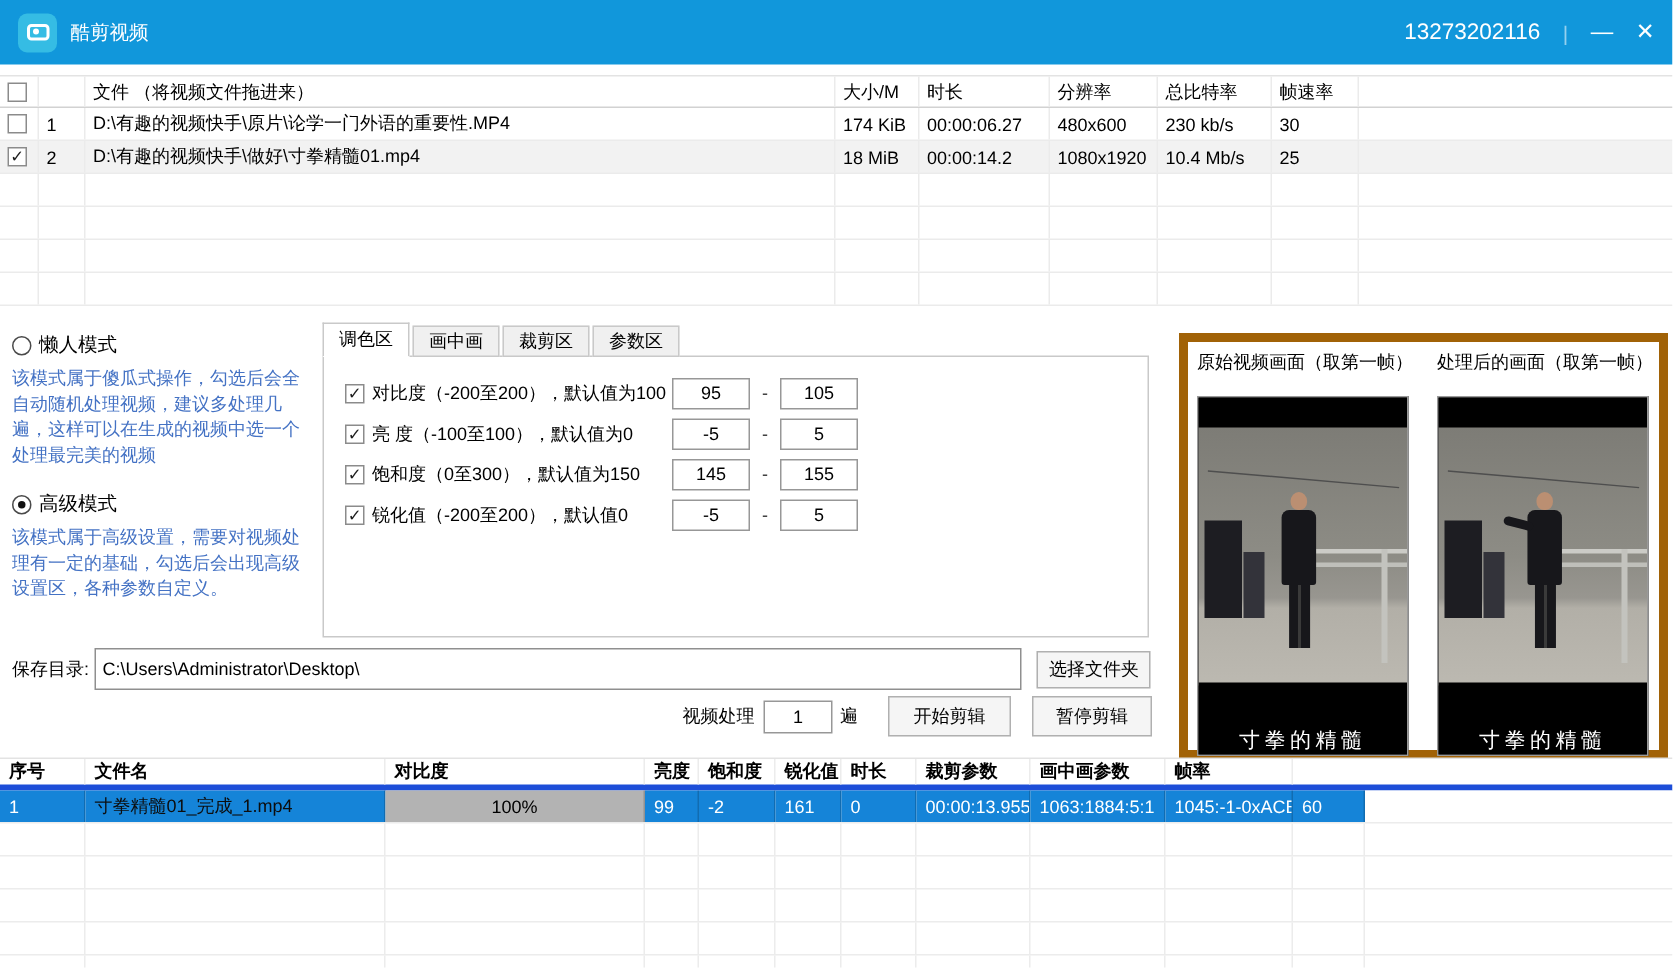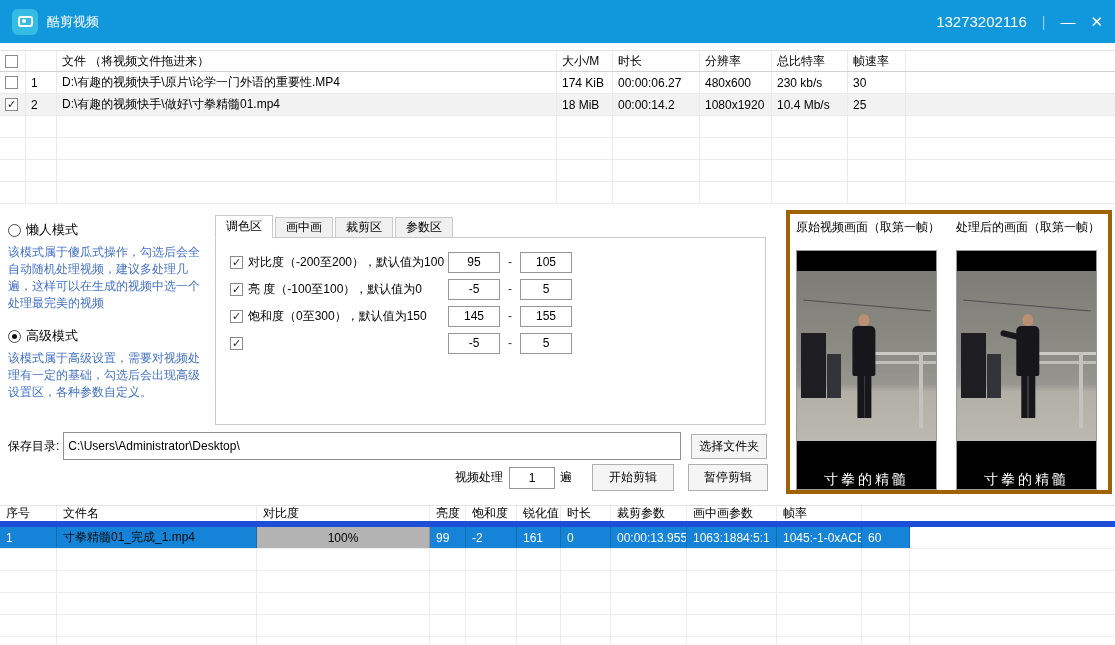--- a/index.html
+++ b/index.html
@@ -73,22 +73,22 @@
   .folder-btn{width:76px;height:25px;margin-left:10px;}
 
   
   .control-row{position:absolute;top:464px;left:455px;display:flex;align-items:center;}
   .times-input{width:46px;height:22px;border:1px solid #979797;text-align:center;font-size:12px;
     font-family:"Liberation Sans","DejaVu Sans",sans-serif;margin:0 5px 0 6px;}
   .start-btn{width:82px;height:27px;margin-left:20px;}
   .pause-btn{width:80px;height:27px;margin-left:14px;}
 
   
-  .preview-panel{position:absolute;left:786px;top:210px;width:326px;height:284px;
-    border:4px solid #a16207;}
+  .preview-panel{position:absolute;left:786px;top:222px;width:326px;height:284px;
+    border:6px solid #a16207;}
   .pv-label{position:absolute;top:5px;font-size:12px;white-space:nowrap;}
   .pv-label.orig{left:6px;} .pv-label.proc{left:166px;}
   .pv{position:absolute;top:36px;width:141px;height:240px;border:1px solid #9a9a9a;background:#000;overflow:hidden;}
   .pv.orig{left:6px;} .pv.proc{left:166px;}
   .pv-top{height:20px;background:#000;}
   .pv-photo{position:relative;height:172px;
     background:linear-gradient(to bottom,#7d7c76 0%,#8d8c85 50%,#989690 66%,#b2afa7 70%,#bcb9b1 100%);}
   .pv-wire{position:absolute;left:4%;top:20%;width:92%;height:1px;background:#4e4e4e;transform:rotate(5deg);}
   .pv-gear{position:absolute;left:4px;top:36%;width:25px;height:38%;background:#1d1d22;}
   .pv-gear2{position:absolute;left:30px;top:48%;width:14px;height:26%;background:#33333a;}
@@ -110,21 +110,21 @@
     font-family:"Liberation Serif","DejaVu Serif",serif;}
 
   
   .result-table{position:absolute;top:505px;left:0;width:1115px;}
   .rt-row{display:grid;
     grid-template-columns:57px 200px 173px 36px 51px 44px 50px 76px 90px 85px 48px minmax(0,1fr);
     height:22px;border-bottom:1px solid #ececec;}
   .rt-row > div{height:100%;display:flex;align-items:center;padding:0 6px;
     border-right:1px solid #ececec;overflow:hidden;white-space:nowrap;}
   .rt-row > div:last-child{border-right:none;}
-  .rt-head{border-top:1px solid #e3e3e3;border-bottom:6px solid #1d4ed8;}
+  .rt-head{border-top:1px solid #e3e3e3;border-bottom:4px solid #1d4ed8;font-weight:bold;}
   .rt-sel > div{background:var(--c-selection);color:#fff;border-right-color:rgba(0,0,0,.18);}
   .rt-sel .rt-filename{color:#0d0d0d;}
   .rt-sel .rt-progress{background:#b3b3b3;color:#000;justify-content:center;}
   .rt-sel .rt-filler{background:#fff;}
 </style>
 </head>
 <body>
 
 <div class="titlebar">
   <span class="app-icon">
@@ -269,20 +269,21 @@
         <span class="cb checked"></span>
         <span>饱和度（0至300），默认值为150</span>
       </span>
       <input class="num-input" value="145" style="">
       <span class="dash">-</span>
       <input class="num-input" value="155" style="">
     </div>
     <div class="param-row">
       <span class="param-label">
         <span class="cb checked"></span>
+        <span>锐化值（-200至200），默认值0</span>
       </span>
       <input class="num-input" value="-5" style="">
       <span class="dash">-</span>
       <input class="num-input" value="5" style="">
     </div>
   </div>
 </div>
 
 <div class="save-row">
   <span class="save-label">保存目录:</span>

